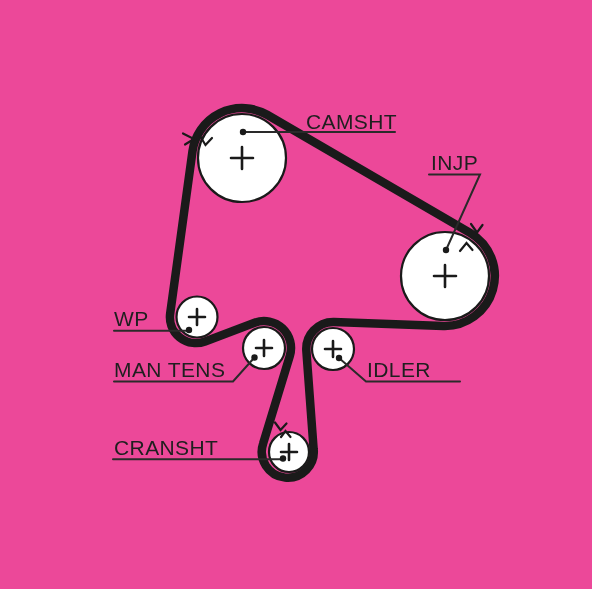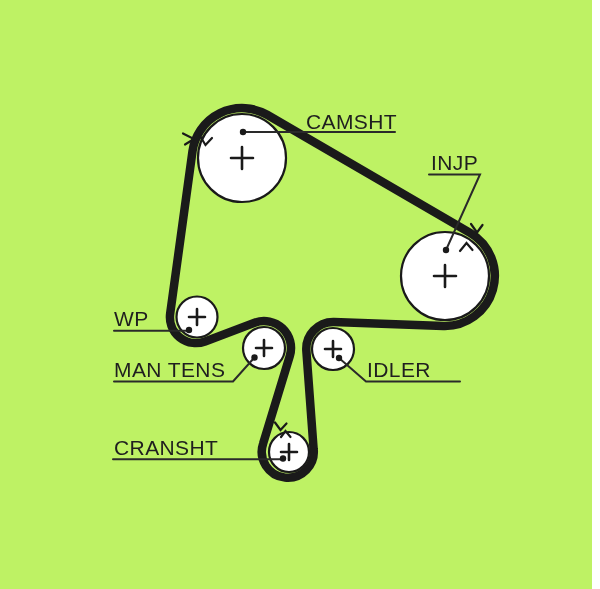--- a/index.html
+++ b/index.html
@@ -4,21 +4,21 @@
 <style>
   html, body {
     margin: 0;
     padding: 0;
     background: #ffffff;
   }
   .canvas {
     position: relative;
     width: 592px;
     height: 589px;
-    background: #bef264;
+    background: #ec4899;
     font-family: "Liberation Sans", sans-serif;
     overflow: hidden;
   }
   svg { display: block; }
   .belt {
     fill: none;
     stroke: #1a1a1a;
     stroke-width: 8.5;
     stroke-linejoin: round;
     stroke-linecap: round;

